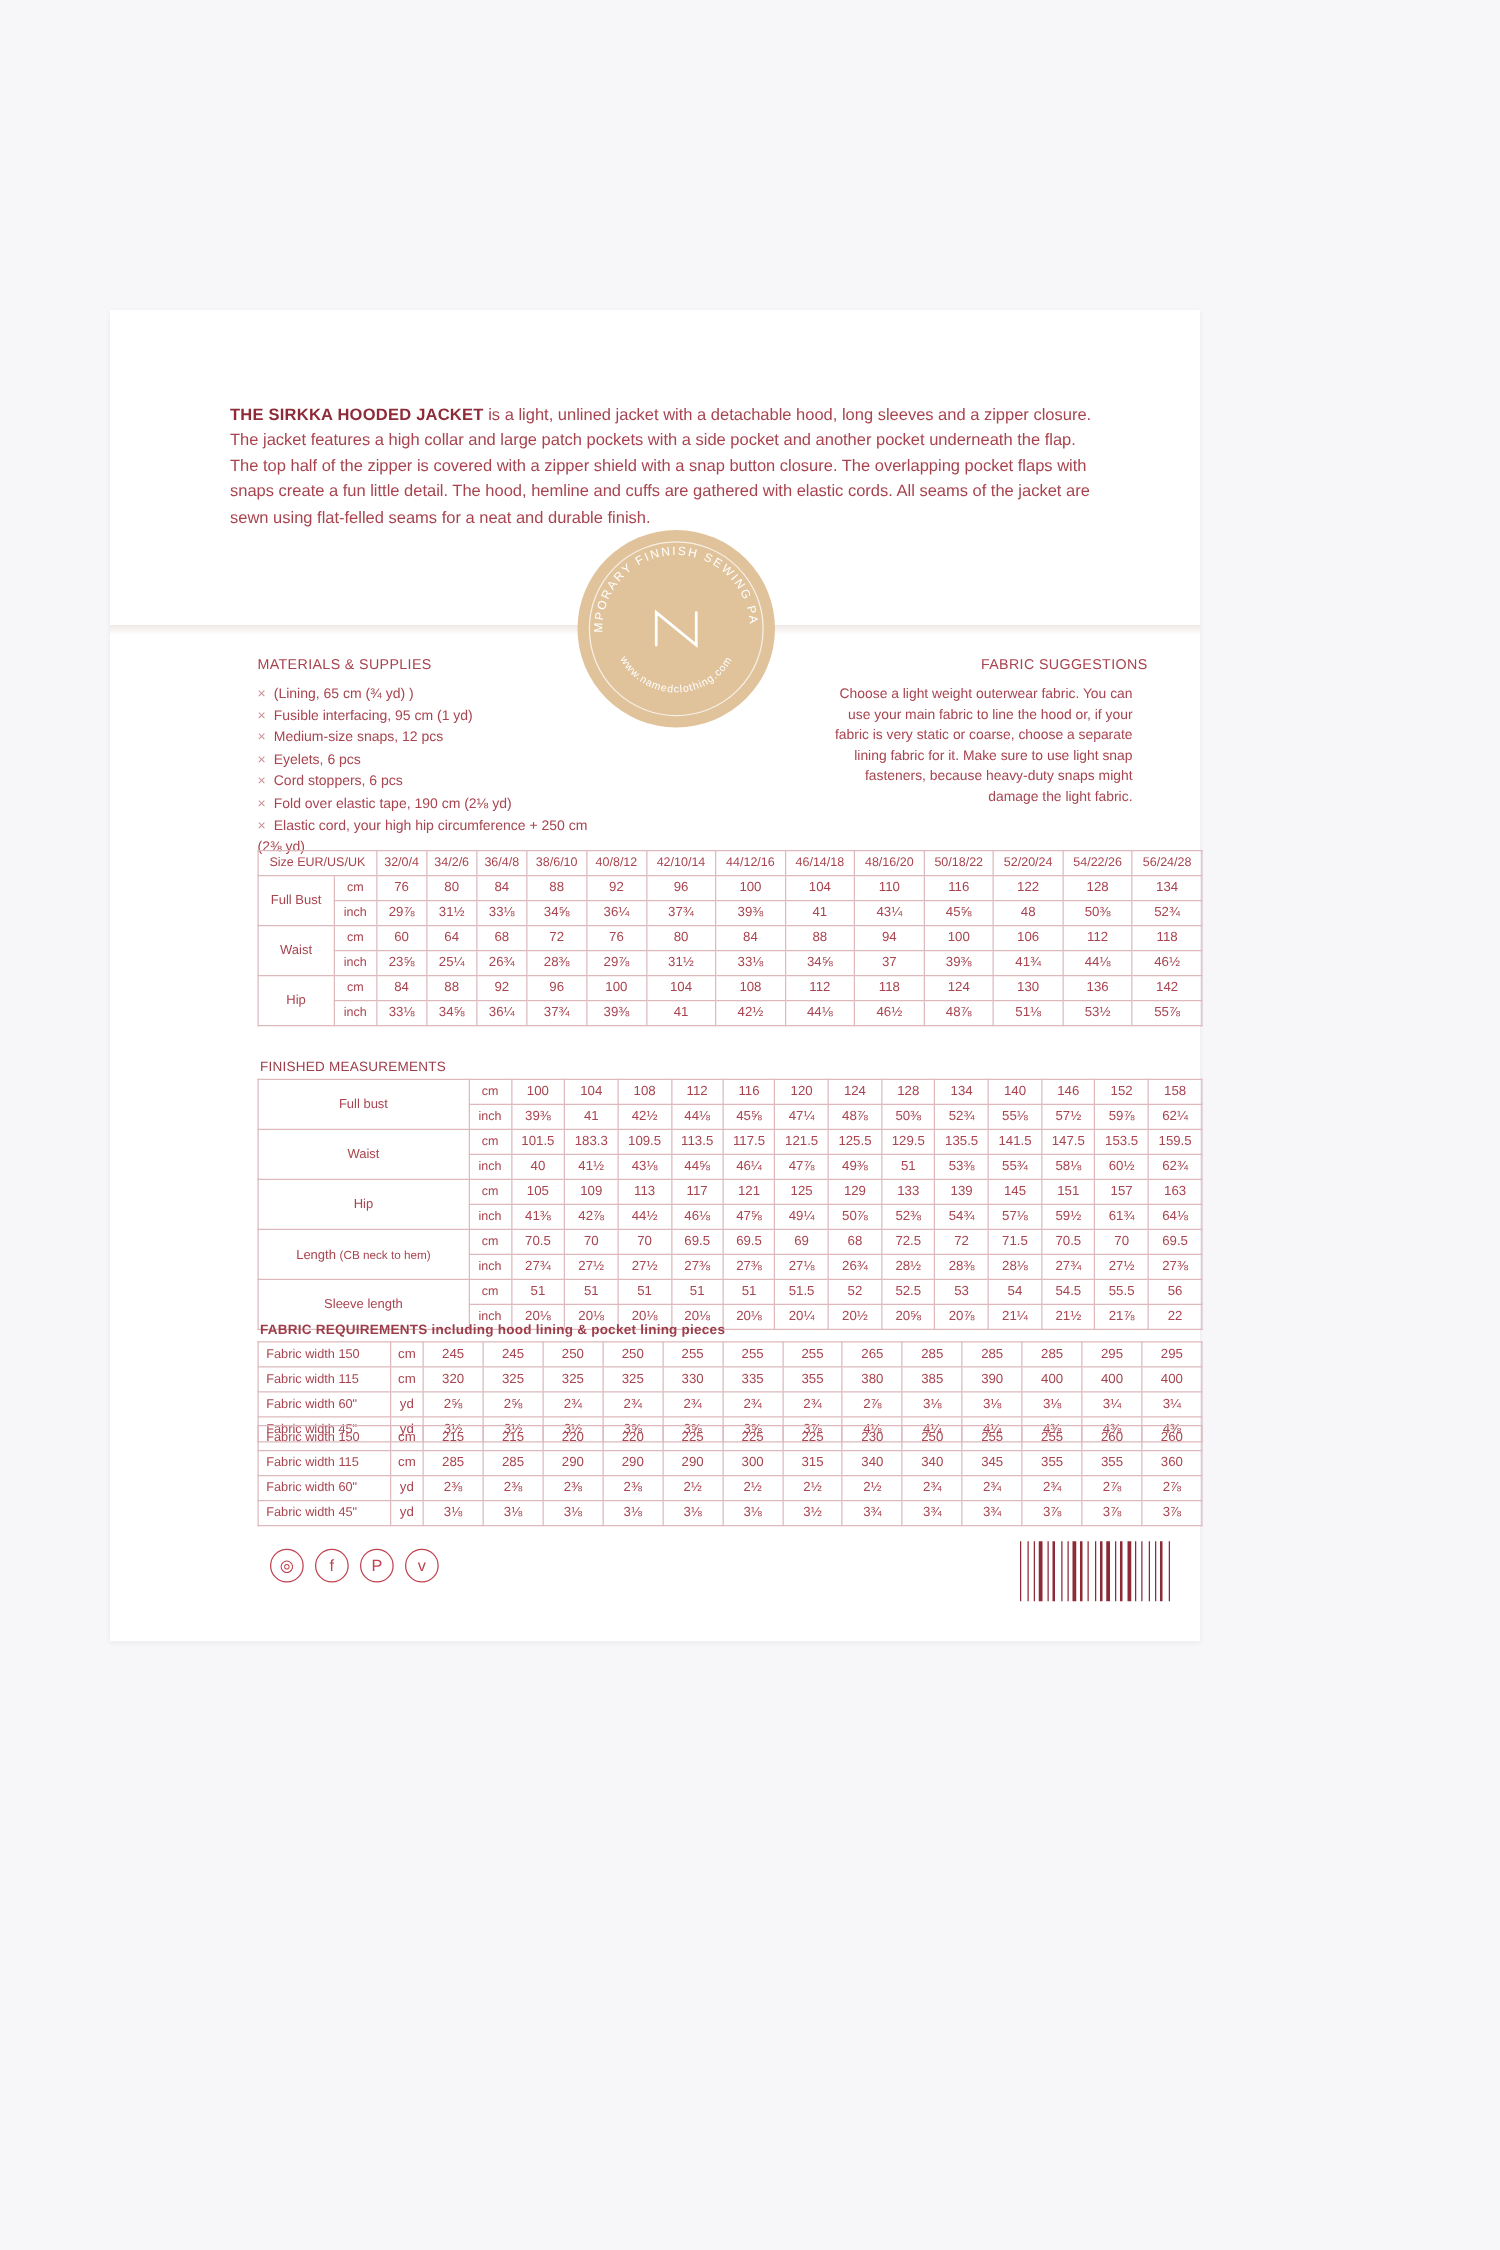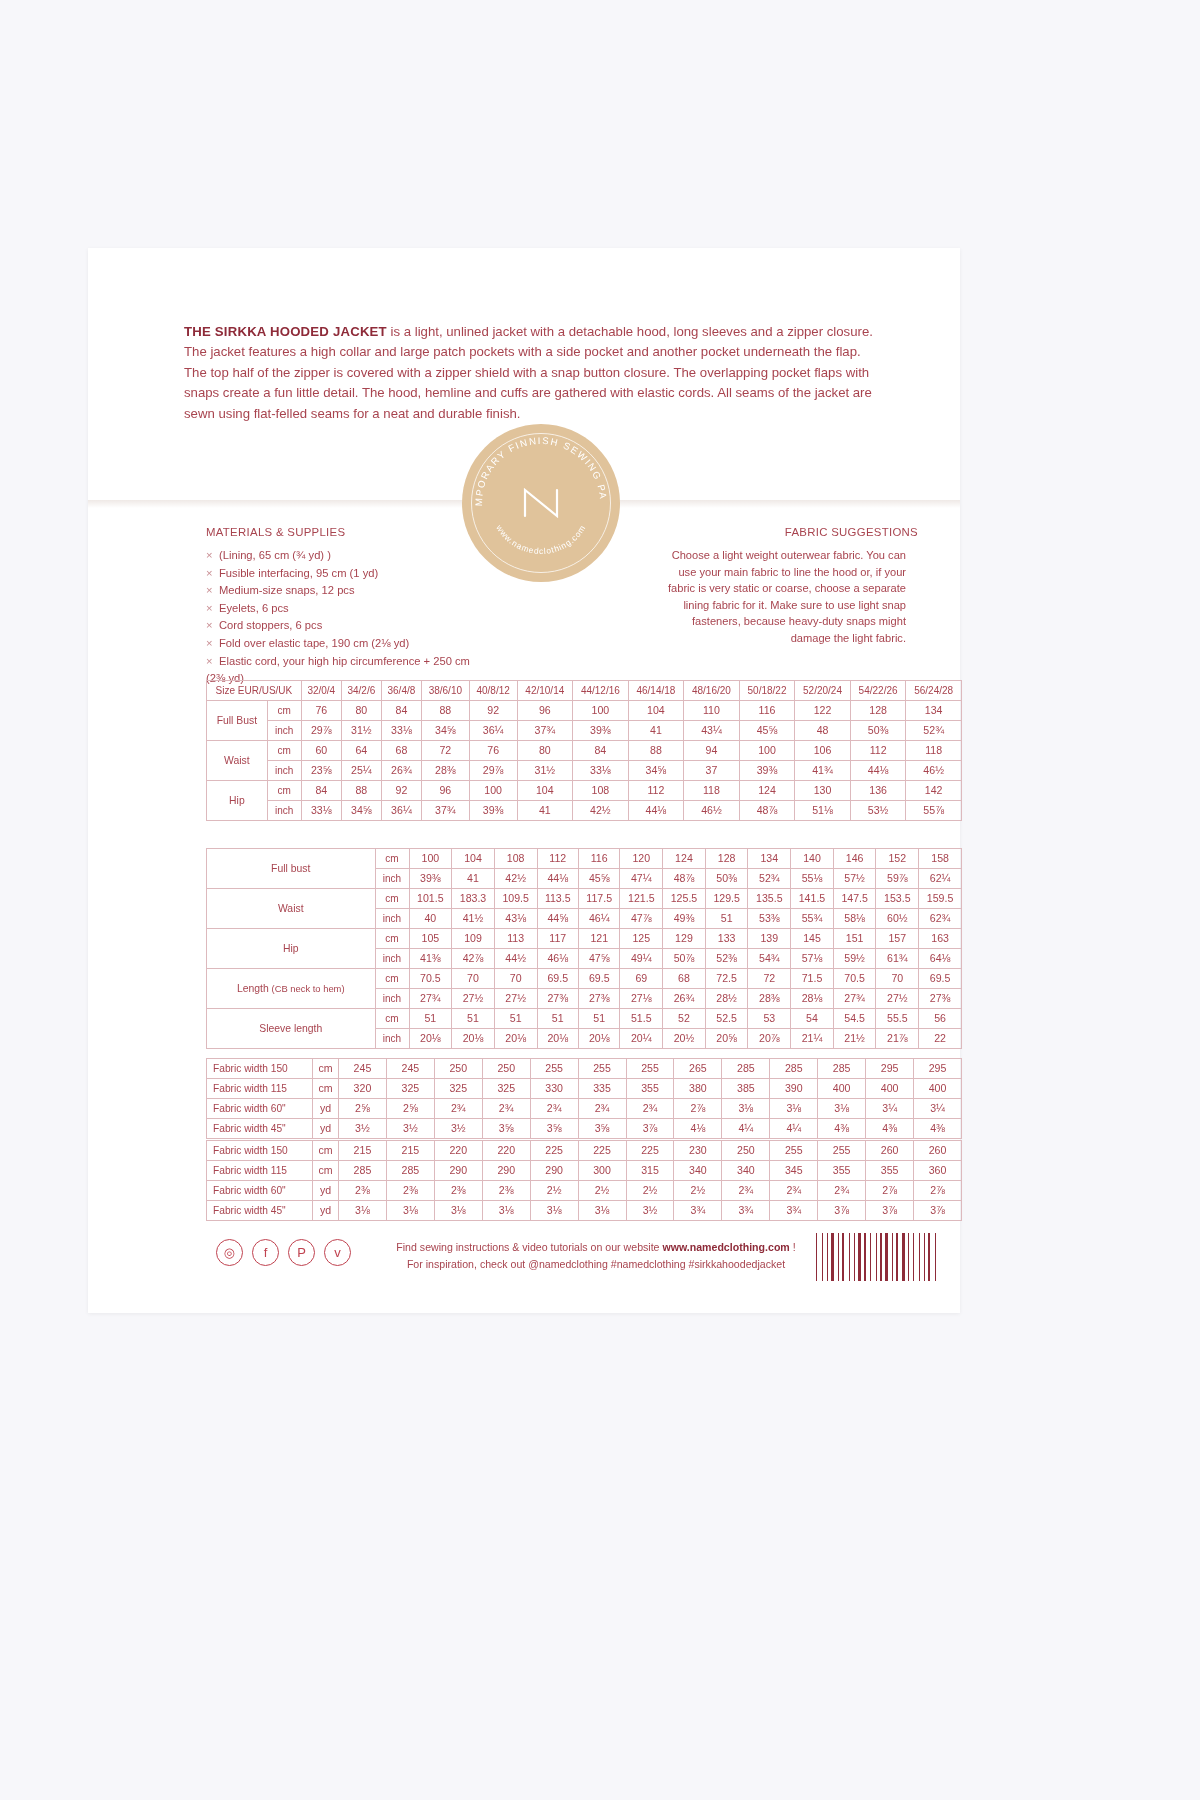--- a/index.html
+++ b/index.html
@@ -280,20 +280,21 @@
             <td>48⅞</td>
             <td>51⅛</td>
             <td>53½</td>
             <td>55⅞</td>
           </tr>
         </tbody>
       </table>
   </div>
 
   <div class="tbl-wrap" style="top:600px;">
+    <div class="section-label">FINISHED MEASUREMENTS</div>
     <table id="t-fin">
         <tbody>
           <tr>
             <td class="rowlabel" rowspan="2">Full bust</td>
             <td class="unit">cm</td>
             <td>100</td>
             <td>104</td>
             <td>108</td>
             <td>112</td>
             <td>116</td>
@@ -452,20 +453,21 @@
             <td>21¼</td>
             <td>21½</td>
             <td>21⅞</td>
             <td>22</td>
           </tr>
         </tbody>
       </table>
   </div>
 
   <div class="tbl-wrap" style="top:810px;">
+    <div class="section-label bold">FABRIC REQUIREMENTS including hood lining &amp; pocket lining pieces</div>
     <table id="t-fr1" class="frq">
         <tbody>
           <tr>
             <td class="flabel">Fabric width 150</td>
             <td class="funit">cm</td>
             <td>245</td>
             <td>245</td>
             <td>250</td>
             <td>250</td>
             <td>255</td>
@@ -616,24 +618,20 @@
       <div class="soc">
           <span>f</span>
         </div>
       <div class="soc">
           <span>P</span>
         </div>
       <div class="soc">
           <span>v</span>
         </div>
     </div>
-    <div class="foot-text">
-      <div><span>Find sewing instructions &amp; video tutorials on our website </span><b>www.namedclothing.com</b><span> !</span></div>
-      <div>For inspiration, check out @namedclothing #namedclothing #sirkkahoodedjacket</div>
-    </div>
     <div class="barcode" id="barcode">
         <div class="bar" style="width:1px;height:48px;"></div>
         <div class="bar" style="width:3px;height:48px;background:transparent;"></div>
         <div class="bar" style="width:1px;height:48px;"></div>
         <div class="bar" style="width:2px;height:48px;background:transparent;"></div>
         <div class="bar" style="width:1px;height:48px;"></div>
         <div class="bar" style="width:1px;height:48px;background:transparent;"></div>
         <div class="bar" style="width:3px;height:48px;"></div>
         <div class="bar" style="width:2px;height:48px;background:transparent;"></div>
         <div class="bar" style="width:1px;height:48px;"></div>

